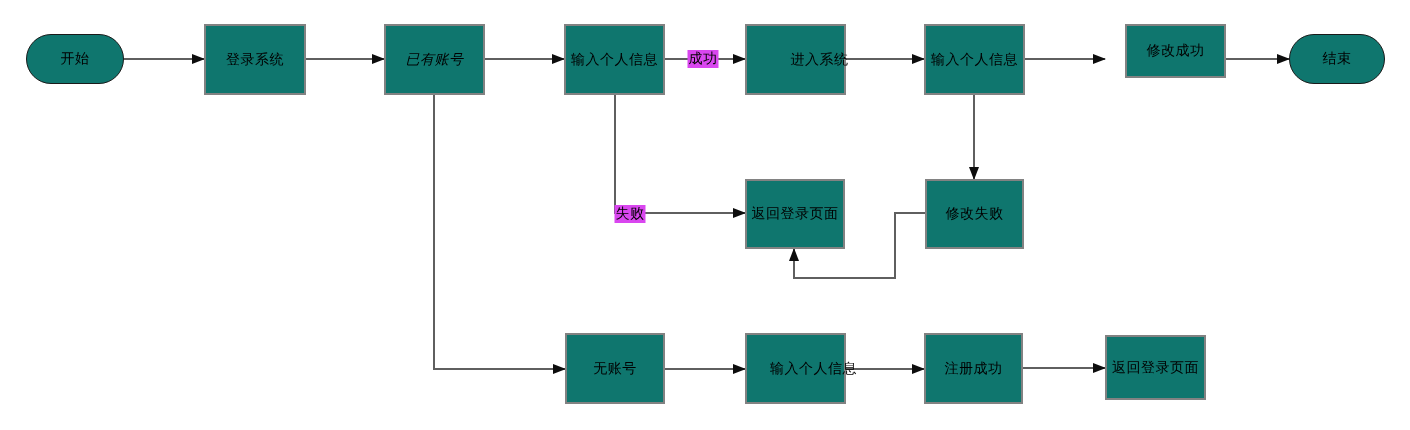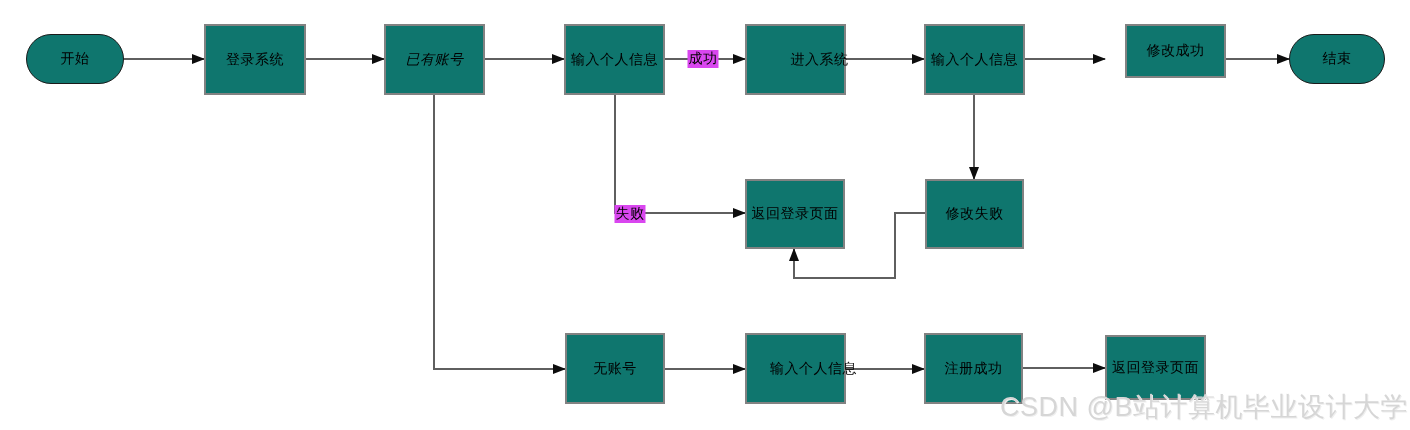--- a/index.html
+++ b/index.html
@@ -130,14 +130,13 @@
         <span>注册成功</span>
       </div>
       <div class="node process" style="left: 1105px; top: 335px; width: 101px; height: 65px; border-color: rgb(130, 130, 130);">
         <span>返回登录页面</span>
       </div>
     </div>
   <div id="label-layer">
       <div class="edge-label" style="left: 703px; top: 59px;">成功</div>
       <div class="edge-label" style="left: 630px; top: 214px;">失败</div>
     </div>
-  <div class="watermark" style="color: rgb(214, 214, 214);">CSDN @B站计算机毕业设计大学</div>
 </div>
 
 </body></html>

